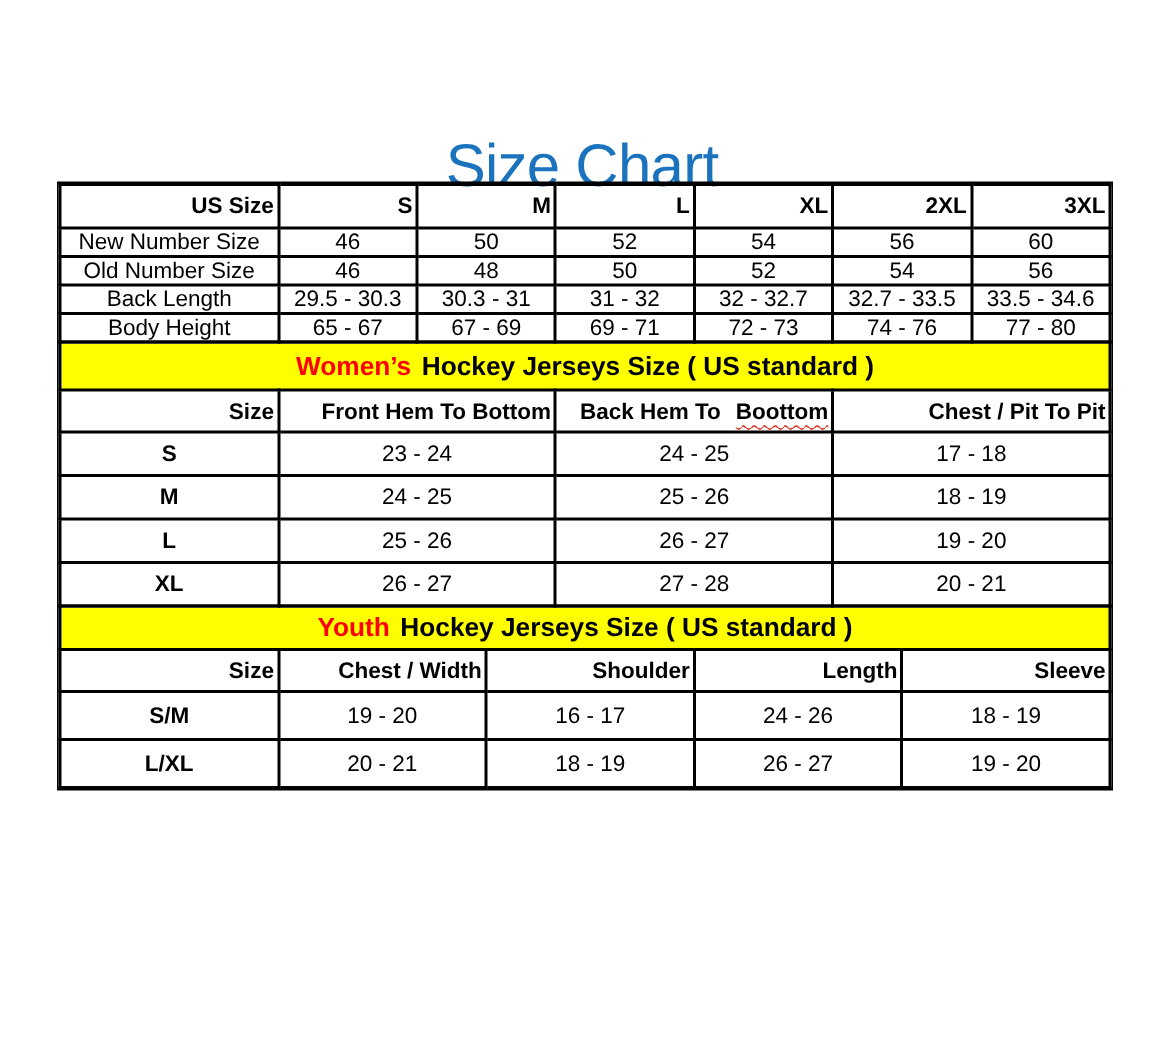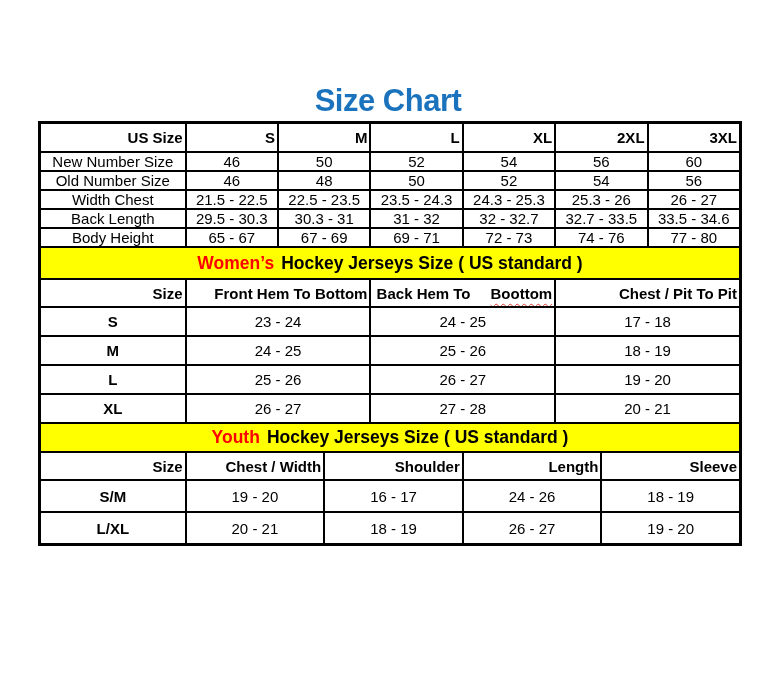--- a/index.html
+++ b/index.html
@@ -14,22 +14,22 @@
     font-family: "Liberation Sans", sans-serif;
     color: #000000;
     overflow: hidden;
   }
   .page-title {
     position: absolute;
     top: 62px;
     left: 0;
     width: 776px;
     text-align: center;
-    font-size: 31px;
-    font-weight: bold;
+    font-size: 40px;
+    font-weight: normal;
     letter-spacing: -0.5px;
     color: #1B73BE;
   }
   .tables-wrap {
     position: absolute;
     left: 38px;
     top: 121px;
     width: 702px;
     border: 1px solid #000000;
   }
@@ -116,29 +116,20 @@
       <tr class="data-row">
         <td class="rowlabel">Old Number Size</td>
         <td>46</td>
         <td>48</td>
         <td>50</td>
         <td>52</td>
         <td>54</td>
         <td>56</td>
       </tr>
       <tr class="data-row">
-        <td class="rowlabel">Width Chest</td>
-        <td>21.5 - 22.5</td>
-        <td>22.5 - 23.5</td>
-        <td>23.5 - 24.3</td>
-        <td>24.3 - 25.3</td>
-        <td>25.3 - 26</td>
-        <td>26 - 27</td>
-      </tr>
-      <tr class="data-row">
         <td class="rowlabel">Back Length</td>
         <td>29.5 - 30.3</td>
         <td>30.3 - 31</td>
         <td>31 - 32</td>
         <td>32 - 32.7</td>
         <td>32.7 - 33.5</td>
         <td>33.5 - 34.6</td>
       </tr>
       <tr class="data-row">
         <td class="rowlabel">Body Height</td>
@@ -161,21 +152,21 @@
           <col style="width:26.4%">
           <col style="width:26.4%">
       </colgroup>
       <tbody>
           <tr class="band-row">
         <td colspan="4"><span class="accent-red">Women’s</span><span class="band-rest">Hockey Jerseys Size ( US standard )</span></td>
       </tr>
       <tr class="cols-row">
         <td>Size</td>
         <td>Front Hem To Bottom</td>
-        <td><span>Back Hem To</span><span class="band-rest squiggle" style="margin-left:20px">Boottom</span></td>
+        <td><span>Back Hem To</span><span class="band-rest squiggle" style="margin-left:10px">Boottom</span></td>
         <td>Chest / Pit To Pit</td>
       </tr>
       <tr class="data-row">
         <td class="rowlabel">S</td>
         <td>23 - 24</td>
         <td>24 - 25</td>
         <td>17 - 18</td>
       </tr>
       <tr class="data-row">
         <td class="rowlabel">M</td>

